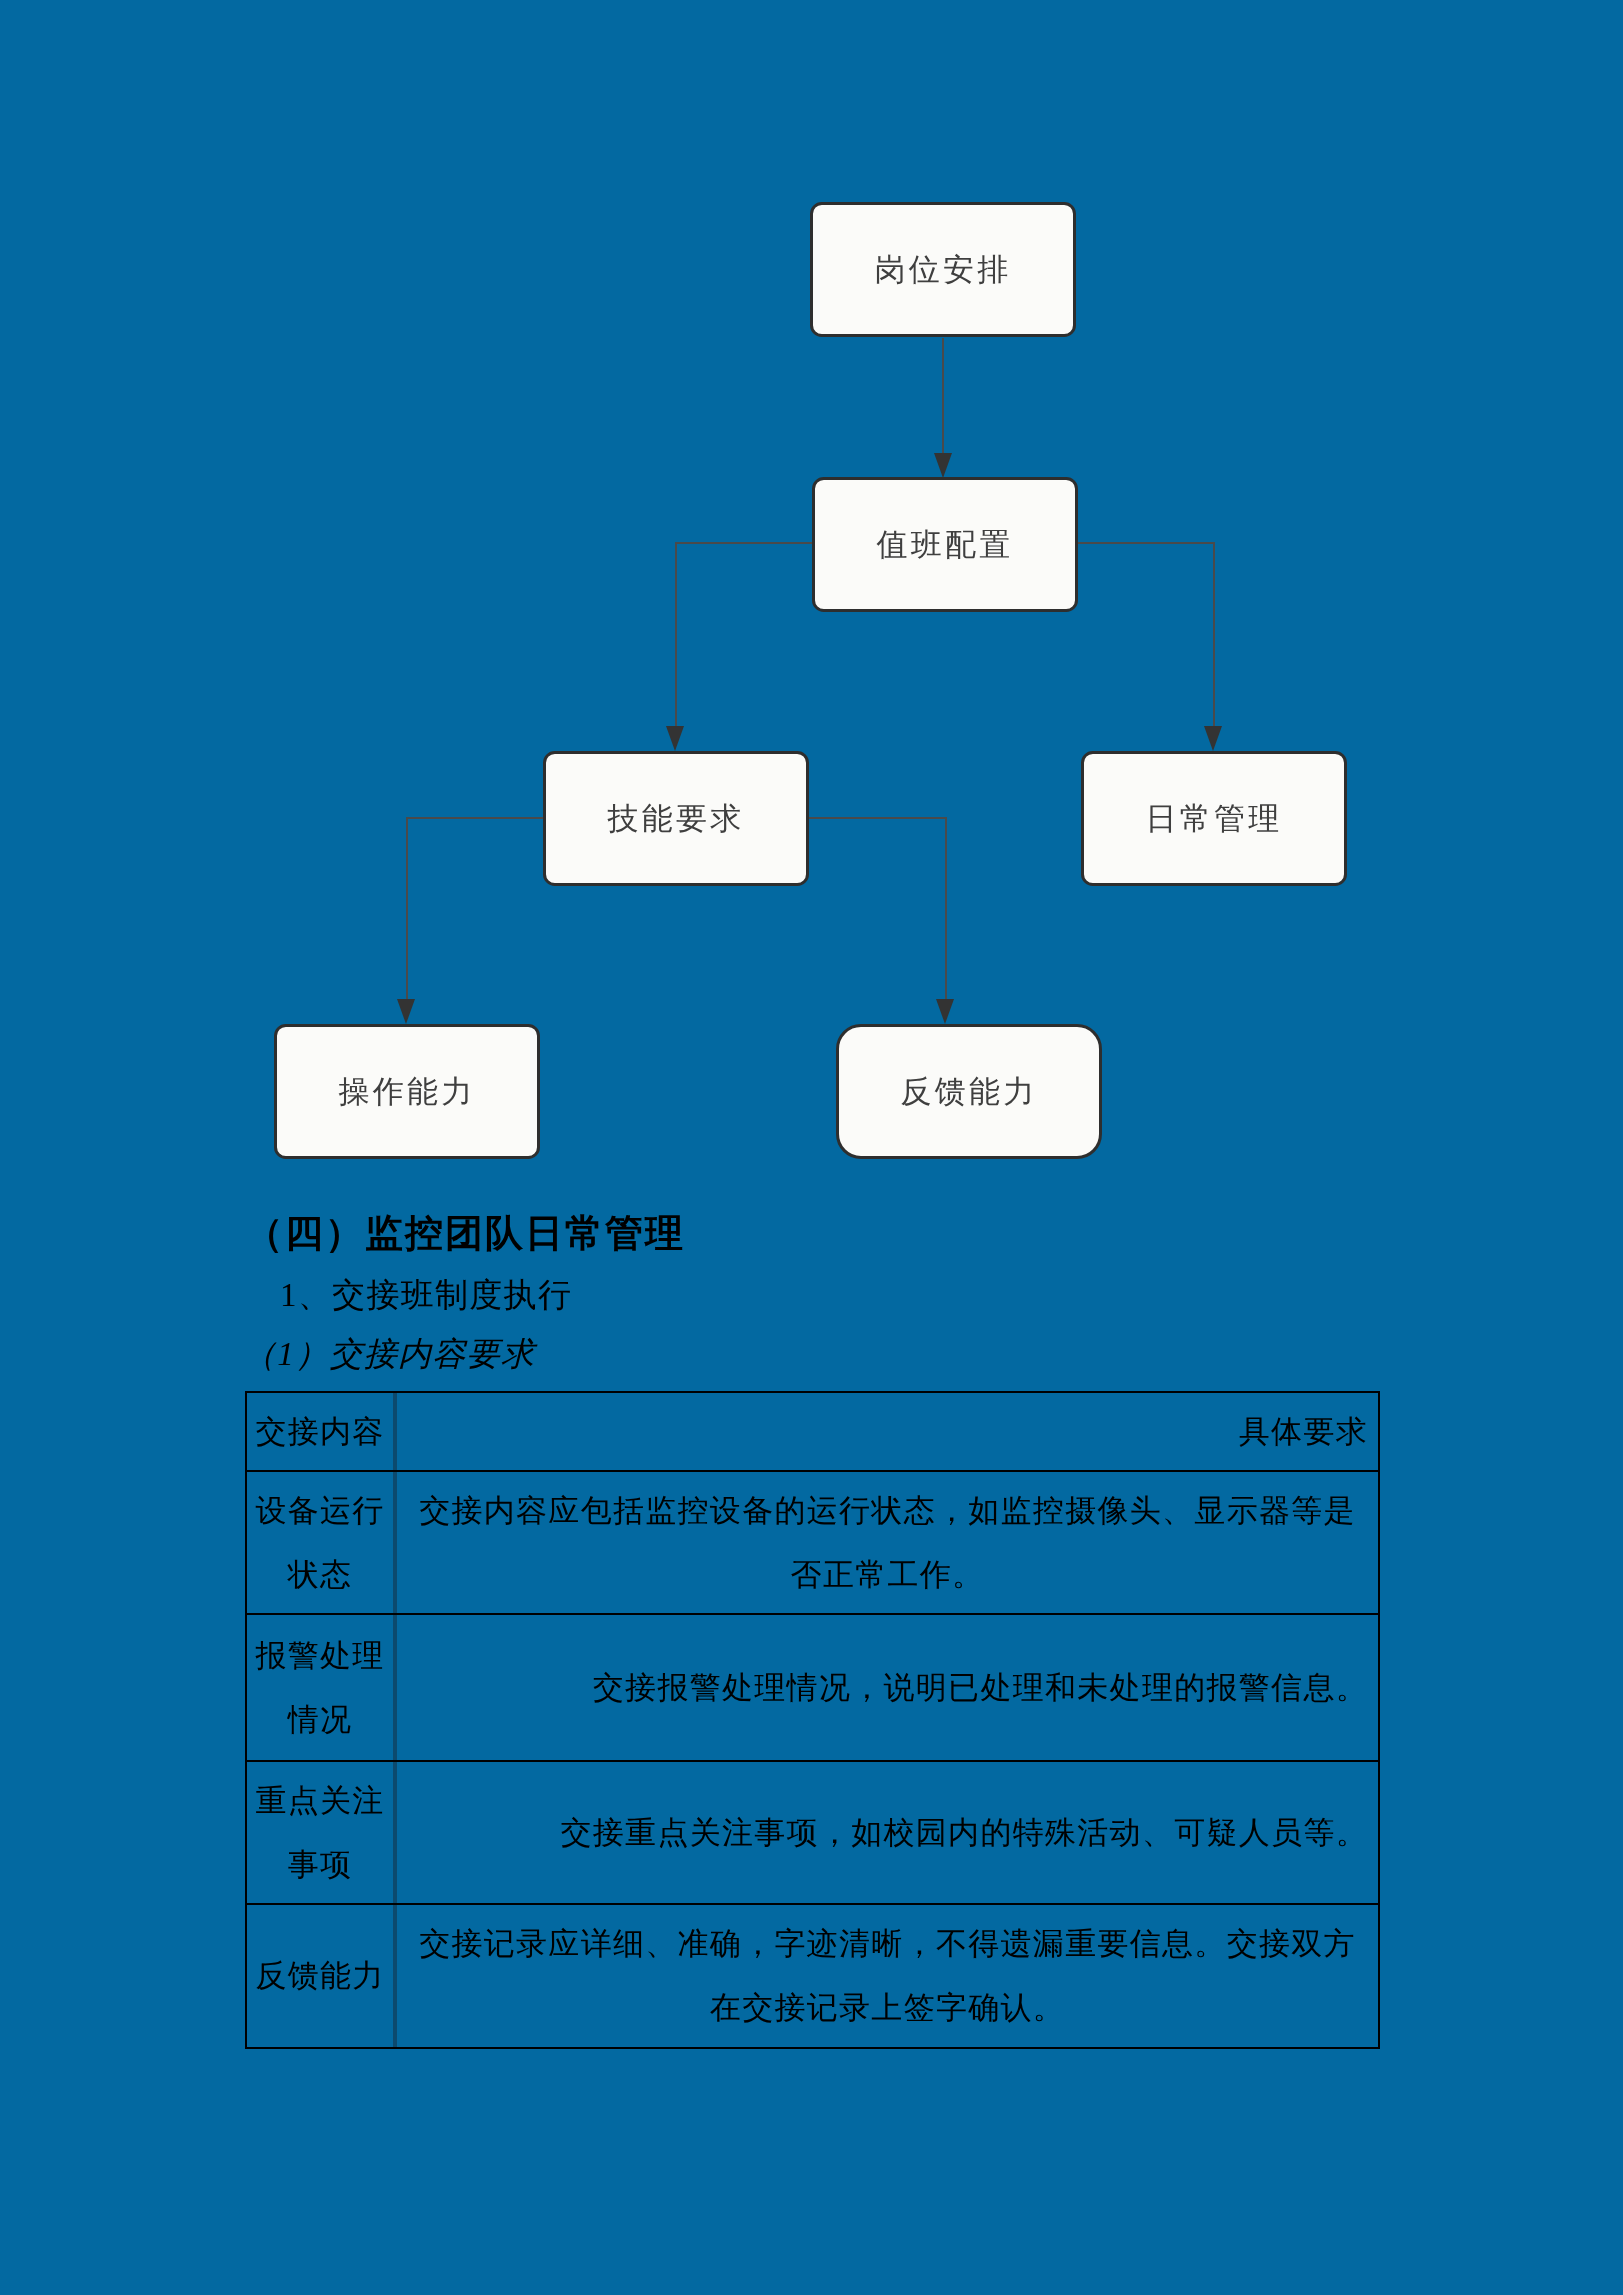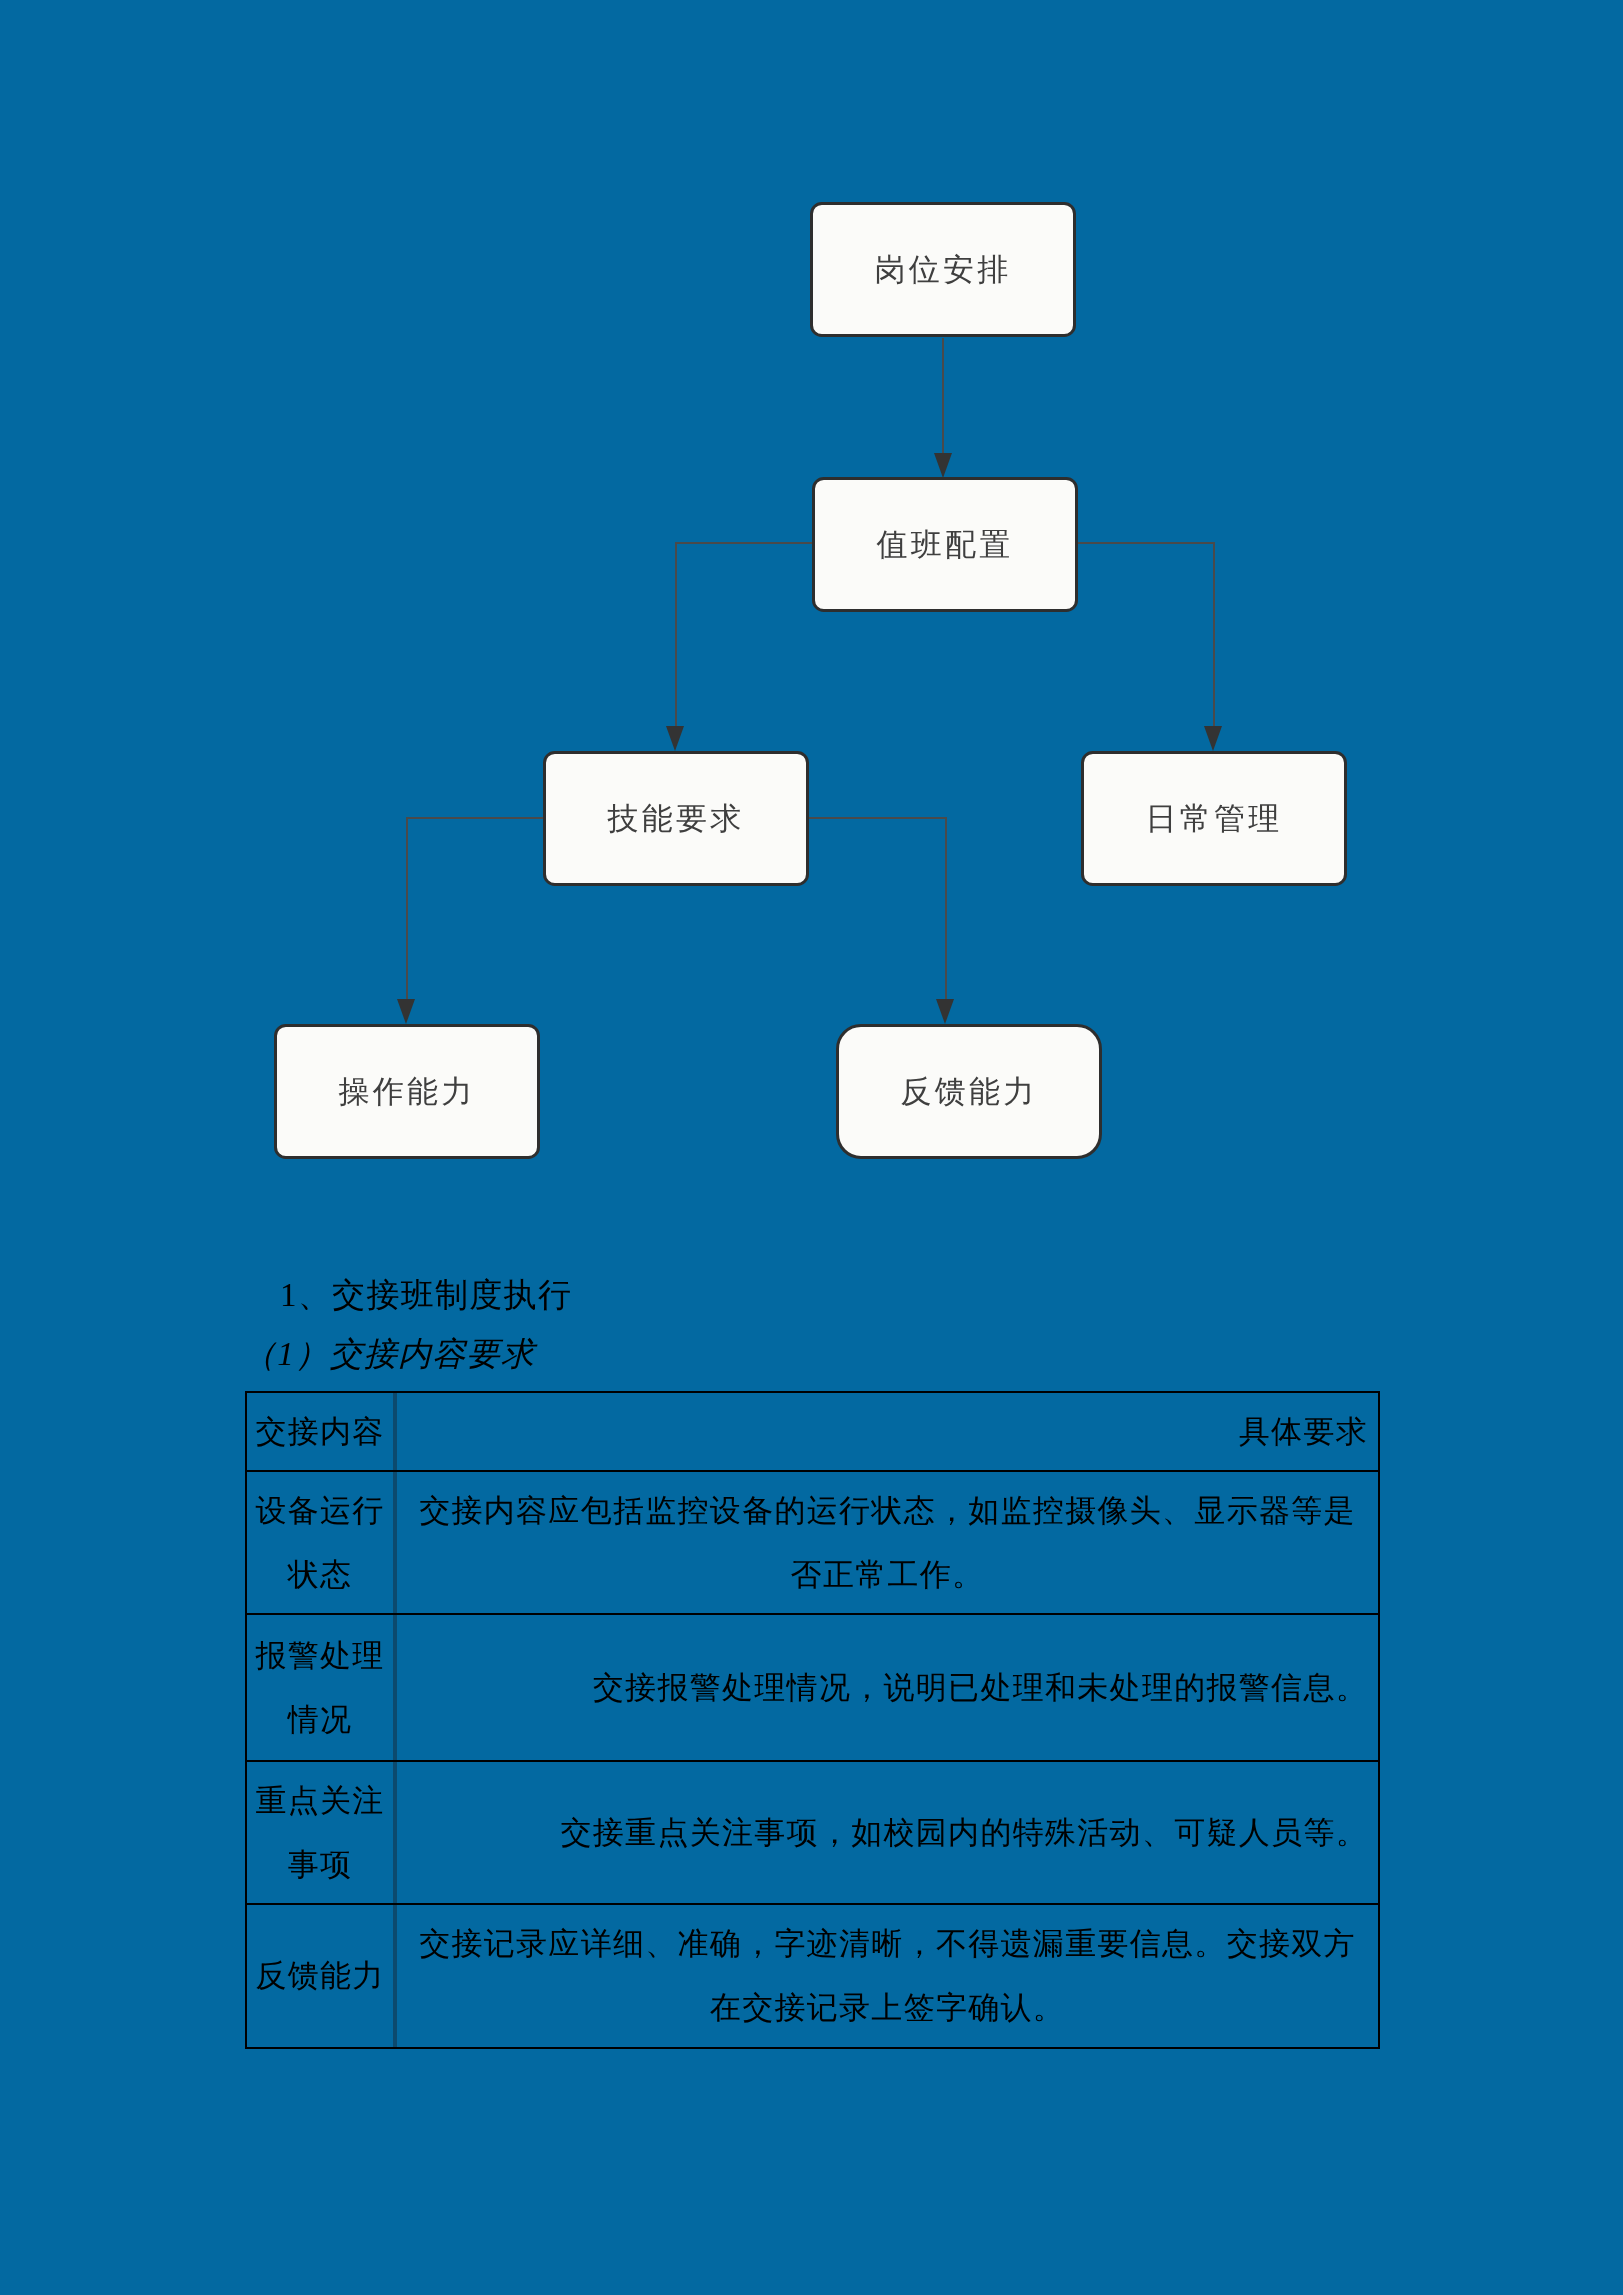--- a/index.html
+++ b/index.html
@@ -116,20 +116,21 @@
 
     <div class="fc-node" style="left:543px;top:751px;">技能要求</div>
 
     <div class="fc-node" style="left:1081px;top:751px;">日常管理</div>
 
     <div class="fc-node" style="left:274px;top:1024px;">操作能力</div>
 
     <div class="fc-node" style="left:836px;top:1024px;border-radius:25px;">反馈能力</div>
   </div>
 
+  <div class="h-main">（四）监控团队日常管理</div>
   <div class="h-sub1">1、交接班制度执行</div>
   <div class="h-sub2">（1）交接内容要求</div>
 
   <div class="tbl">
 
     <div class="trow first row-h">
       <div class="cell-item">
         <div class="inner">交接内容</div>
       </div>
       <div class="cell-req">

